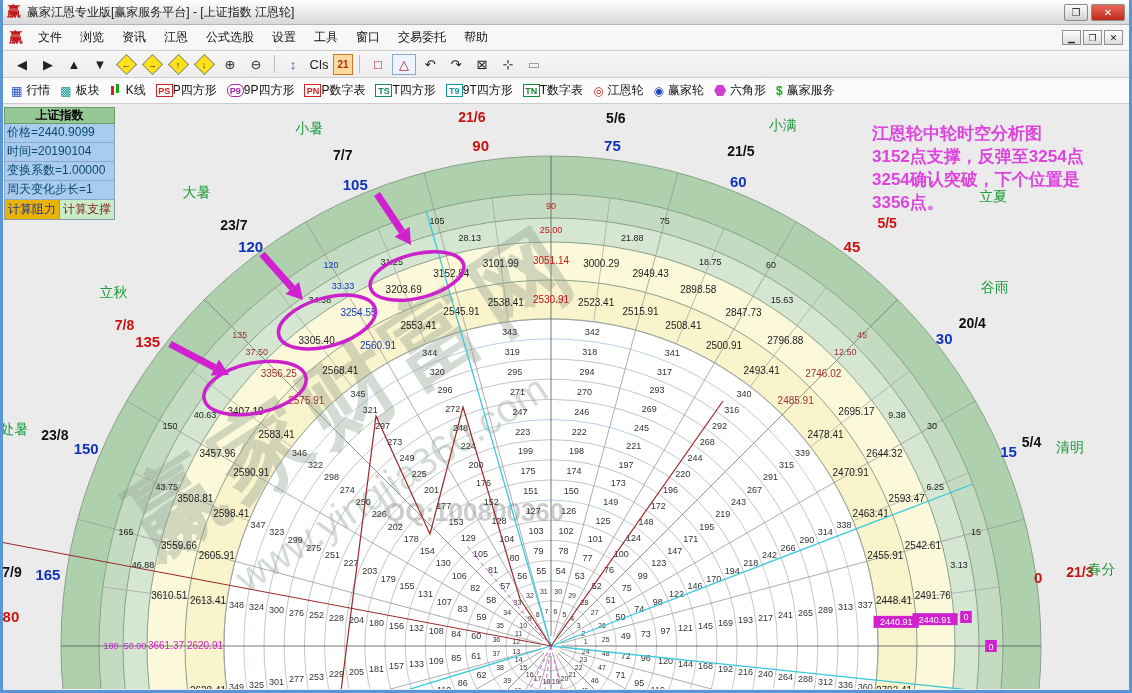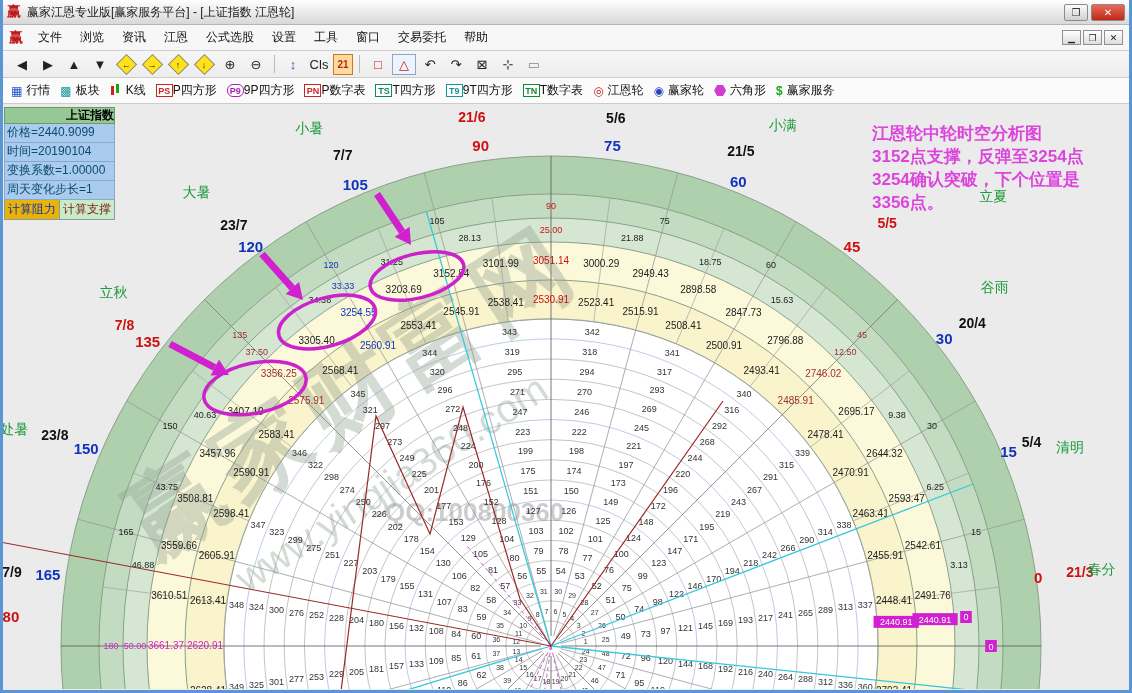--- a/index.html
+++ b/index.html
@@ -44,21 +44,21 @@
   .candle .c2 { left:6px; top:0; height:9px; background:#11aa11; }
   .wheel-ico { color:#c01818; font-size:13px; } .big-ico { color:#2244bb; font-size:13px; }
   .hex-ico { display:inline-block; width:12px; height:12px; background:#d040d0; margin-right:4px;
              clip-path:polygon(25% 5%,75% 5%,100% 50%,75% 95%,25% 95%,0 50%); }
   .dollar-ico { color:#18a818; font-weight:bold; font-size:13px; }
   
   .chart { position:relative; flex:1; background:#ebebeb; overflow:hidden; }
   svg text { font-family:"Liberation Sans","DejaVu Sans",sans-serif; }
   
   .panel { position:absolute; left:1px; top:3px; width:111px; z-index:5; font-size:12px; }
-  .panel-title { background:#96c896; border:1px solid #6a9a6a; text-align:right; font-weight:bold;
+  .panel-title { background:#96c896; border:1px solid #6a9a6a; text-align:center; font-weight:bold;
                  color:#000; height:17px; line-height:15px; }
   .panel-row { background:#a8cbee; border:1px solid #88a8cc; border-top:none; color:#0c4a6e;
                height:19px; line-height:17px; padding-left:2px; white-space:nowrap; overflow:hidden; }
   .panel-btns { display:flex; }
   .pbtn { flex:1; height:20px; line-height:18px; text-align:center; border:1px solid #8899aa; border-top:none; }
   .pbtn.resist { background:#eab308; color:#1133aa; }
   .pbtn.support { background:#c8ecc8; color:#7f1d1d; border-left:none;text-align:center; }
   
   .annotation { position:absolute; left:869px; top:18px; width:262px; z-index:6;
                 font-size:17px; font-weight:bold; line-height:23px; pointer-events:none; }

